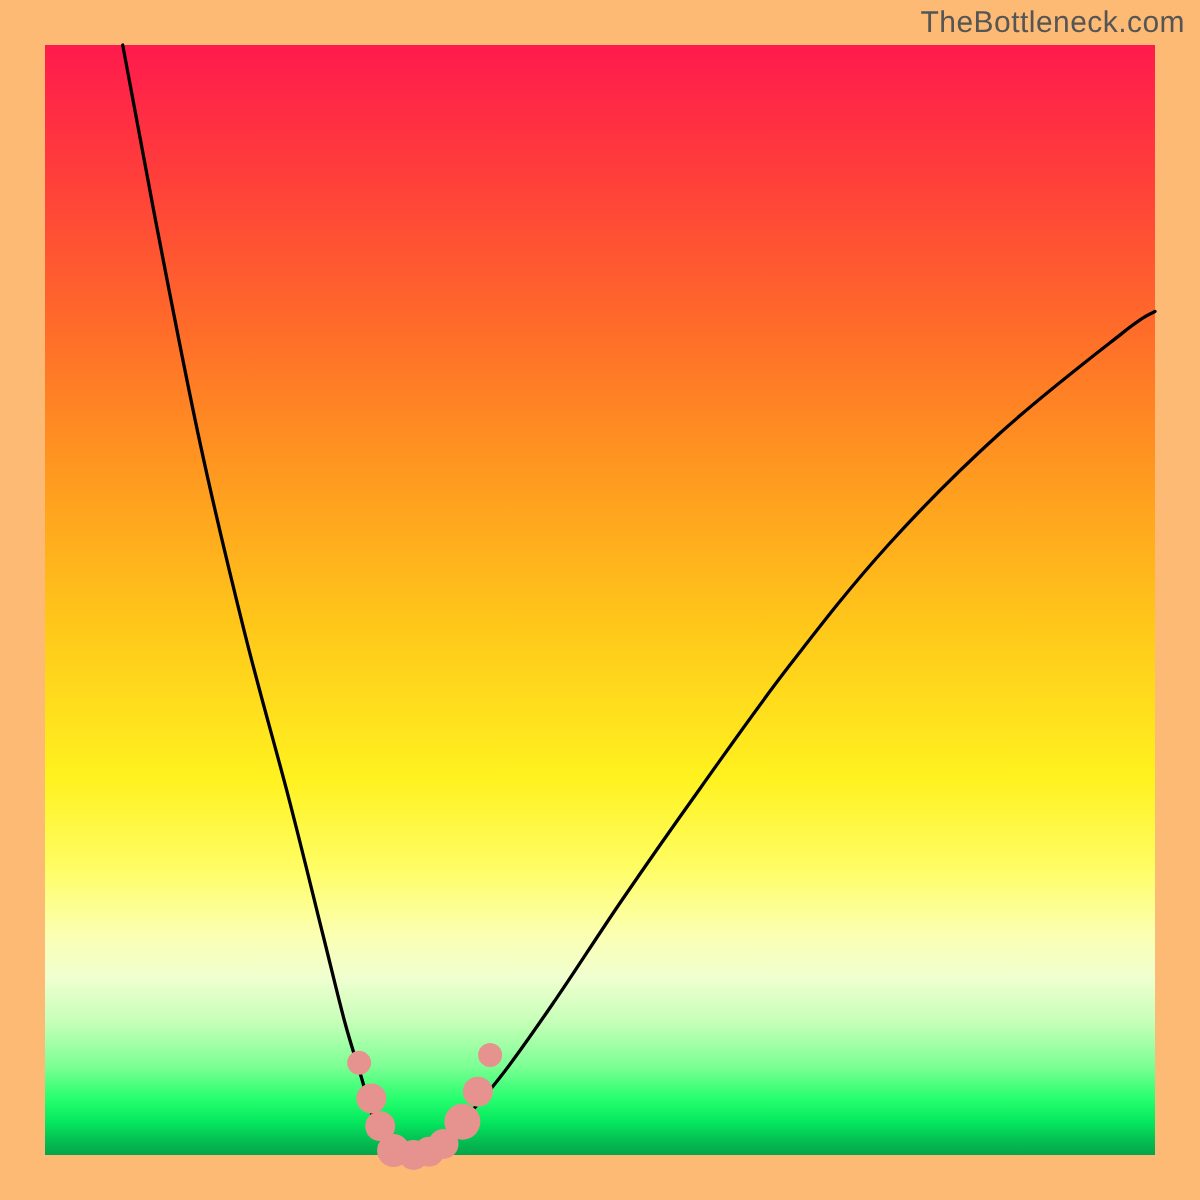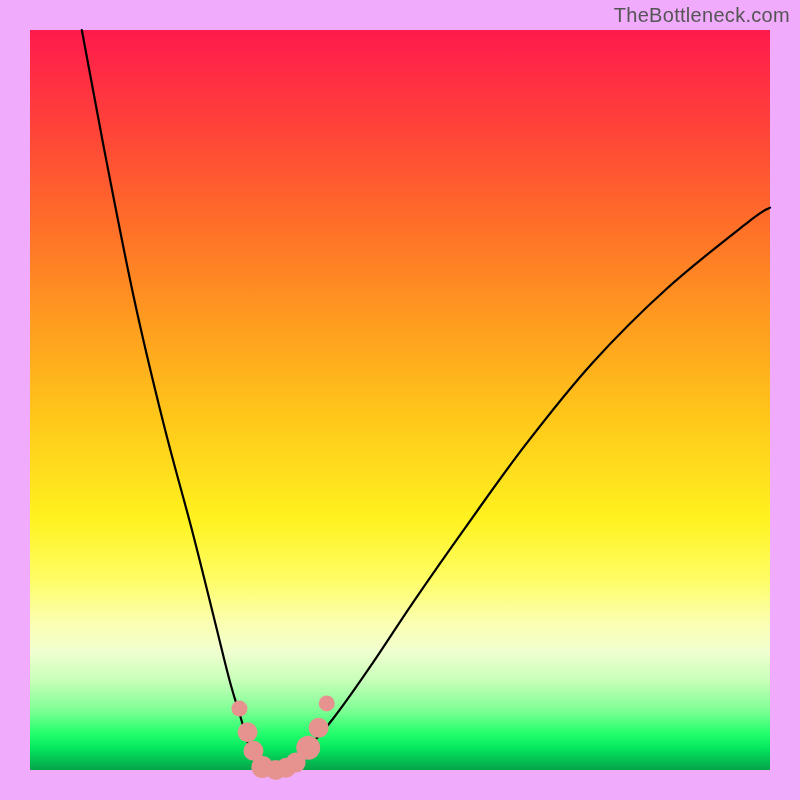--- a/index.html
+++ b/index.html
@@ -8,21 +8,21 @@
     width: 800px;
     height: 800px;
     overflow: hidden;
     background: #000;
     font-family: Arial, Helvetica, sans-serif;
   }
   .container {
     position: relative;
     width: 800px;
     height: 800px;
-    background: #f0abfc;
+    background: #fdba74;
   }
   .plot-area {
     position: absolute;
     left: 30px;
     top: 30px;
     width: 740px;
     height: 740px;
     background: linear-gradient(to bottom,
       #ff1a4d 0%,
       #ff3f3a 12%,

